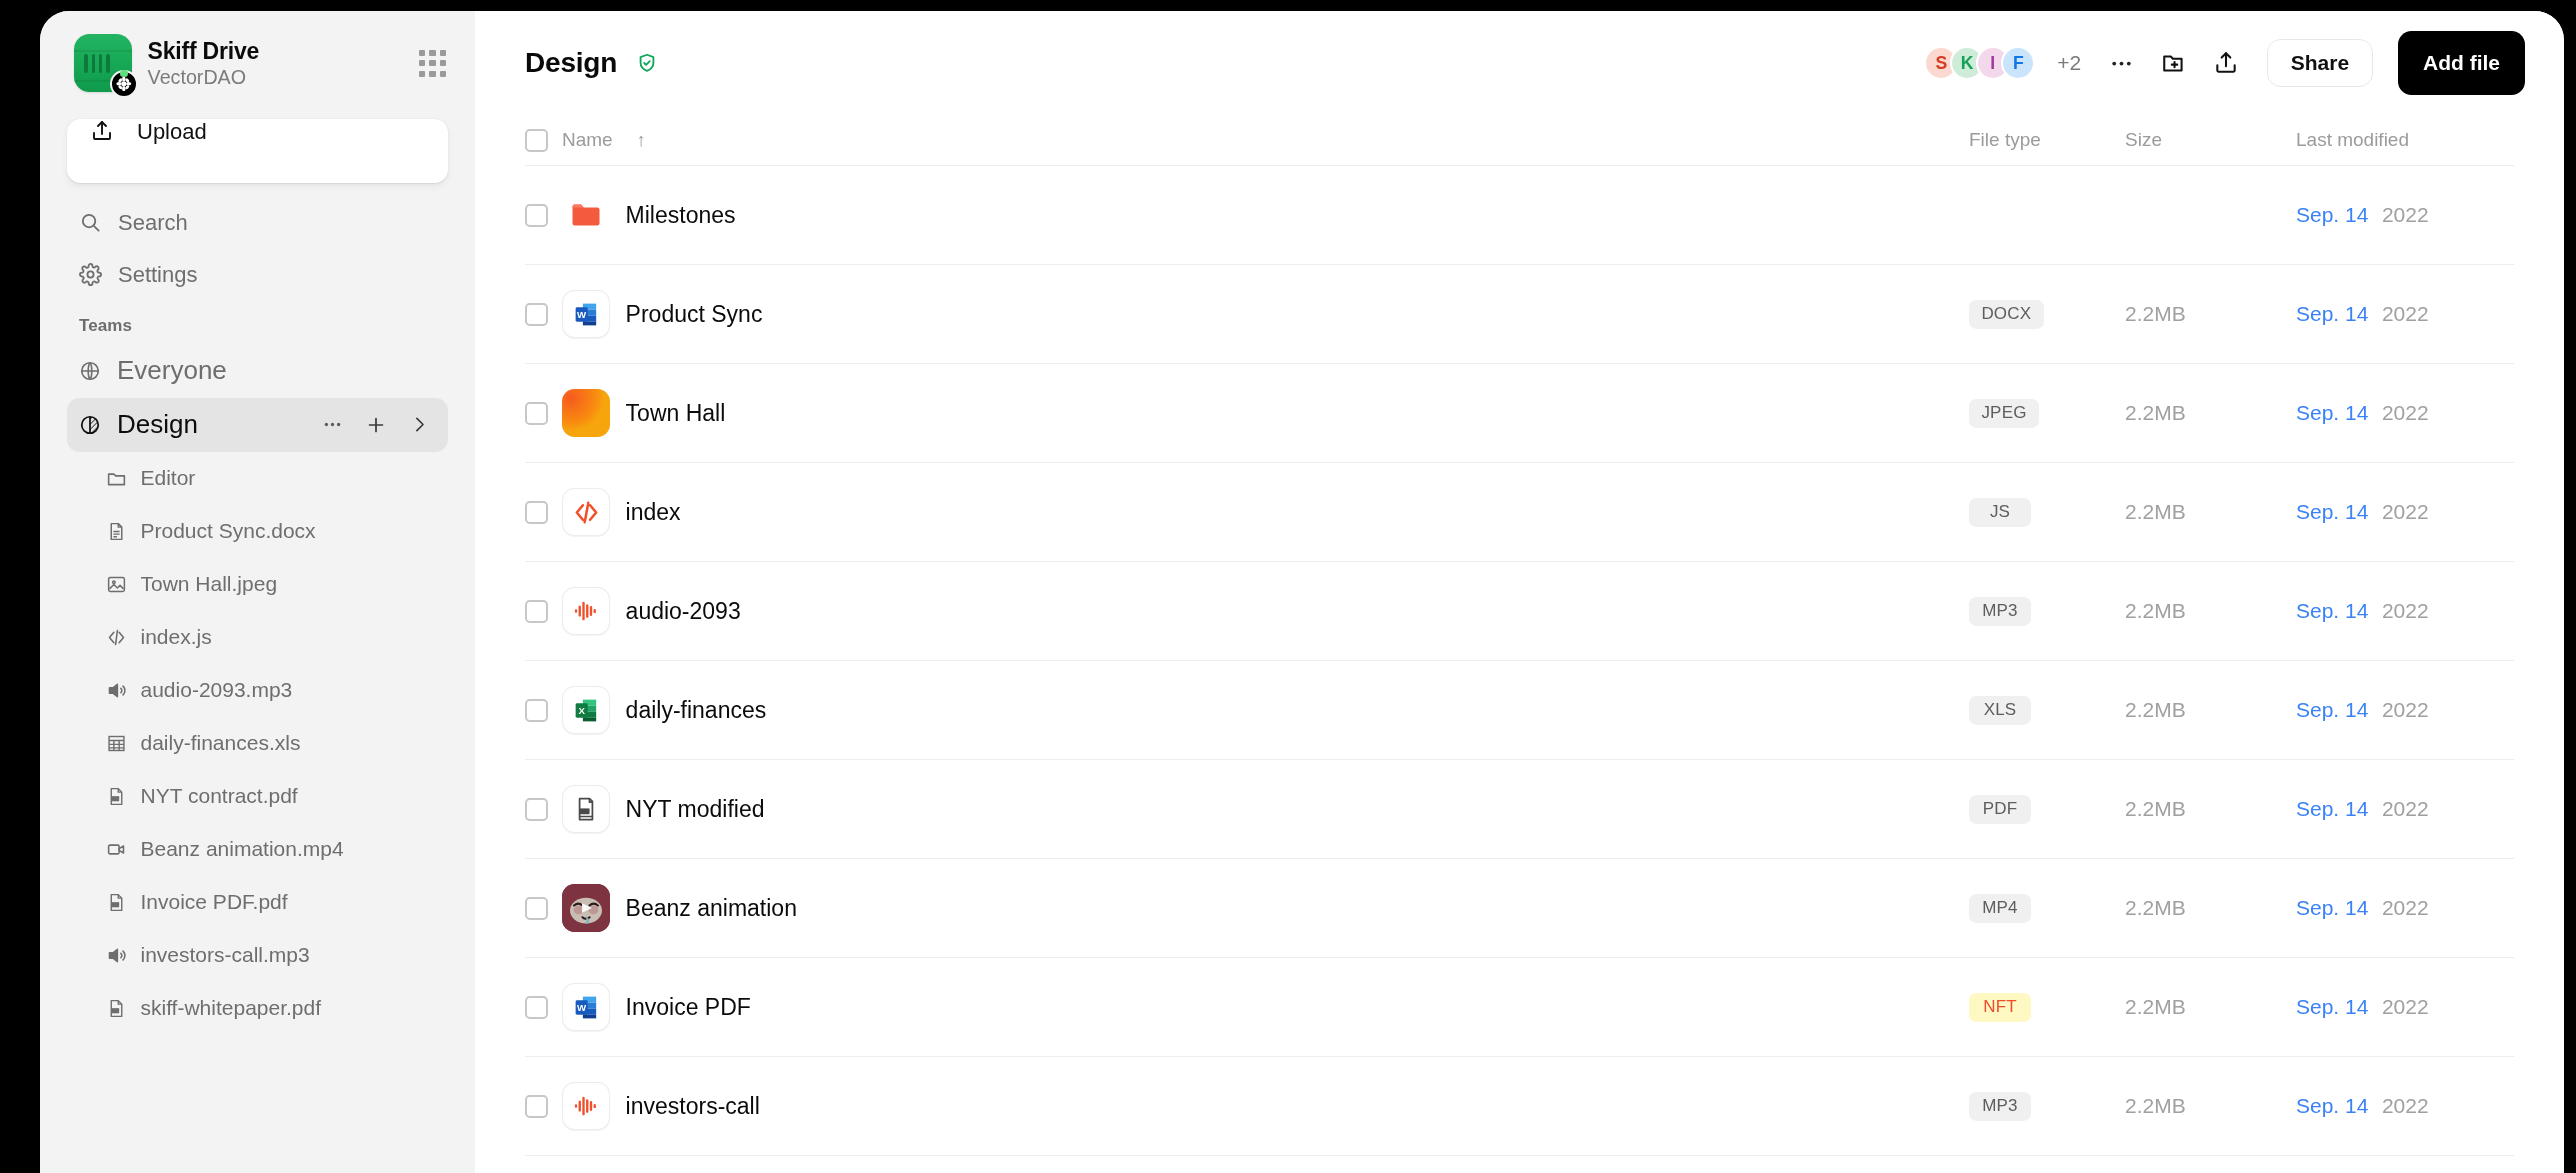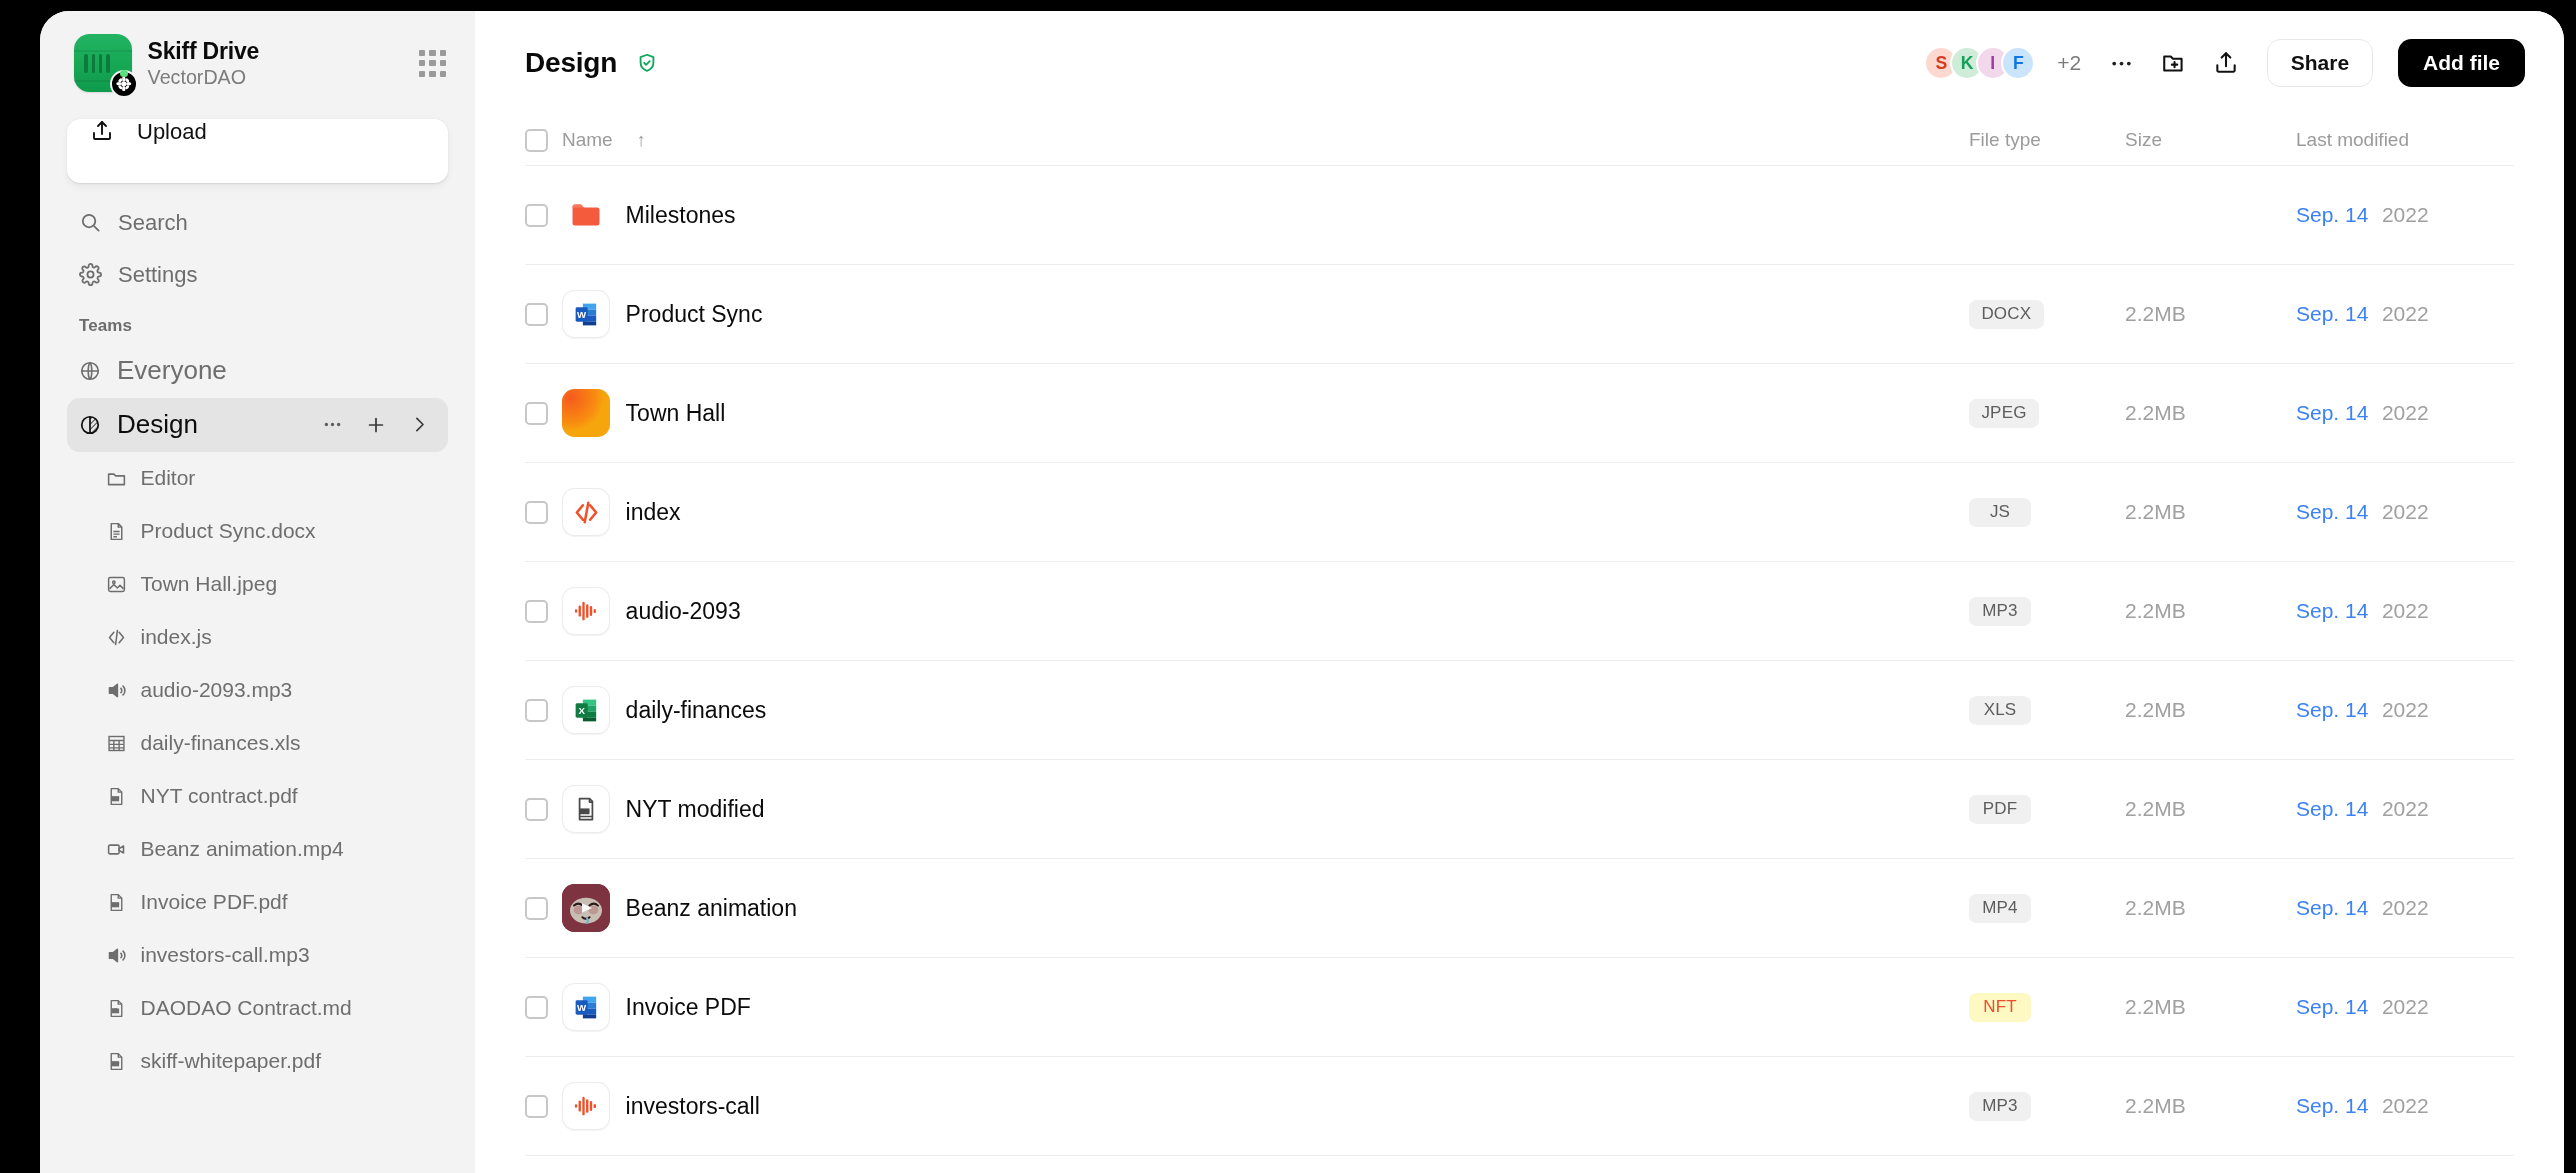--- a/index.html
+++ b/index.html
@@ -147,21 +147,21 @@
   .icon-btn { width: 39px; height:39px; display:flex;align-items:center;justify-content:center; cursor:pointer; border-radius:8.3px;}
 
   .share-btn {
     height: 48px; padding: 0 23px; border-radius: 13.5px;
     border: 1.6px solid #e7e7e7; background:#fff;
     display:flex; align-items:center; justify-content:center;
     font-size: 21px; font-weight:600; color:#111; cursor:pointer;
     margin-left: 7.3px;
   }
   .addfile-btn {
-    height: 48px; padding: 0 25px; border-radius: 13.5px;
+    height: 64px; padding: 0 25px; border-radius: 13.5px;
     background:#000; color:#fff;
     display:flex; align-items:center; justify-content:center;
     font-size: 21px; font-weight:600; cursor:pointer;
     margin-left: 11.4px;
   }
 
   
   .tbl { padding: 0 50px 0 50px; }
   .thead {
     display:flex; align-items:center; height: 51px;
@@ -434,31 +434,20 @@
       <div class="file-row">
         <span class="ico">
           <svg width="21" height="21" viewBox="0 0 24 24" fill="none" stroke="#6e6e6e" stroke-width="1.8" stroke-linecap="round" stroke-linejoin="round">
               <path d="M4 9v6h4l5 4V5L8 9z" fill="#6e6e6e"></path>
               <path d="M17 9.5a3.5 3.5 0 010 5M19.5 7a7 7 0 010 10"></path>
             </svg>
         </span>
         <span class="lbl">investors-call.mp3</span>
       </div>
 
-      <div class="file-row">
-        <span class="ico">
-          <svg width="21" height="21" viewBox="0 0 24 24" fill="none" stroke="#6e6e6e" stroke-width="1.6" stroke-linejoin="round">
-              <path d="M14 3H6v18h12V7z"></path>
-              <path d="M14 3v4h4"></path>
-              <rect x="6" y="12" width="9" height="5.5" fill="#6e6e6e" stroke="none"></rect>
-              <text x="10.5" y="16.4" font-size="4" fill="#fff" text-anchor="middle" font-family="Liberation Sans">MD</text>
-            </svg>
-        </span>
-        <span class="lbl">DAODAO Contract.md</span>
-      </div>
 
       <div class="file-row">
         <span class="ico">
           <svg width="21" height="21" viewBox="0 0 24 24" fill="none" stroke="#6e6e6e" stroke-width="1.6" stroke-linejoin="round">
               <path d="M14 3H6v18h12V7z"></path>
               <path d="M14 3v4h4"></path>
               <rect x="6" y="12" width="9" height="5.5" fill="#6e6e6e" stroke="none"></rect>
               <text x="10.5" y="16.4" font-size="4" fill="#fff" text-anchor="middle" font-family="Liberation Sans">PDF</text>
             </svg>
         </span>

